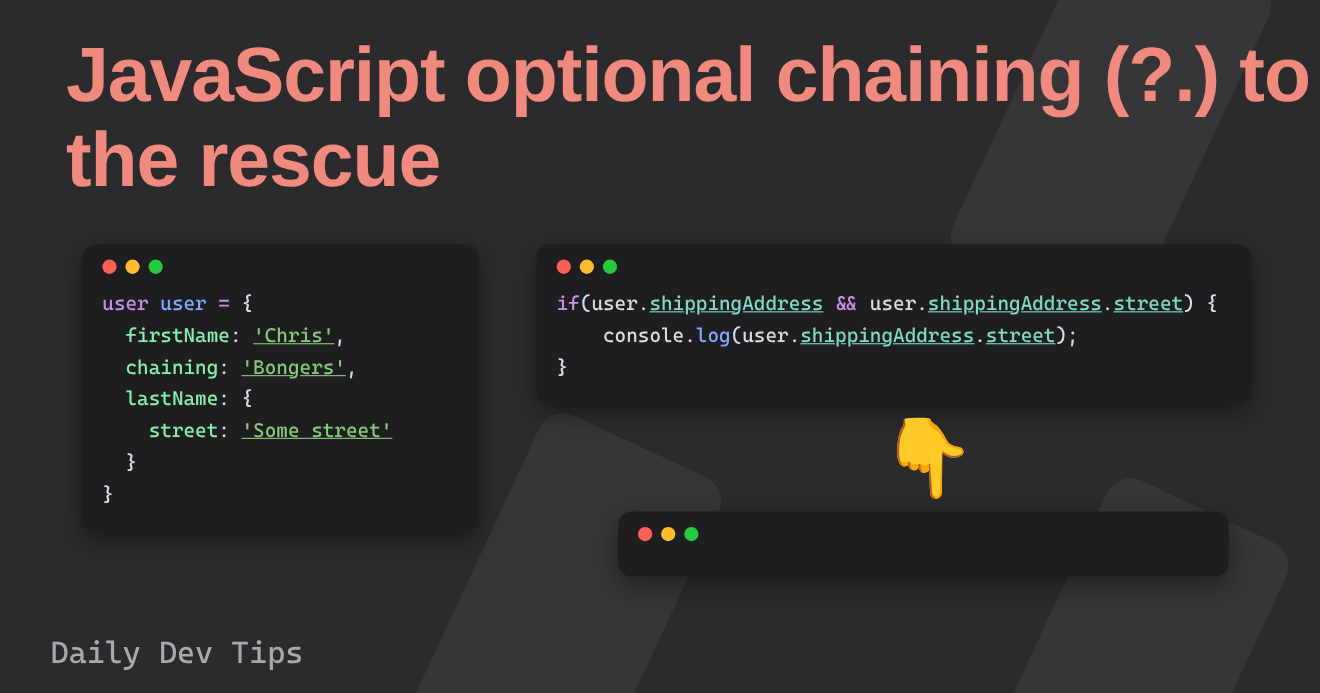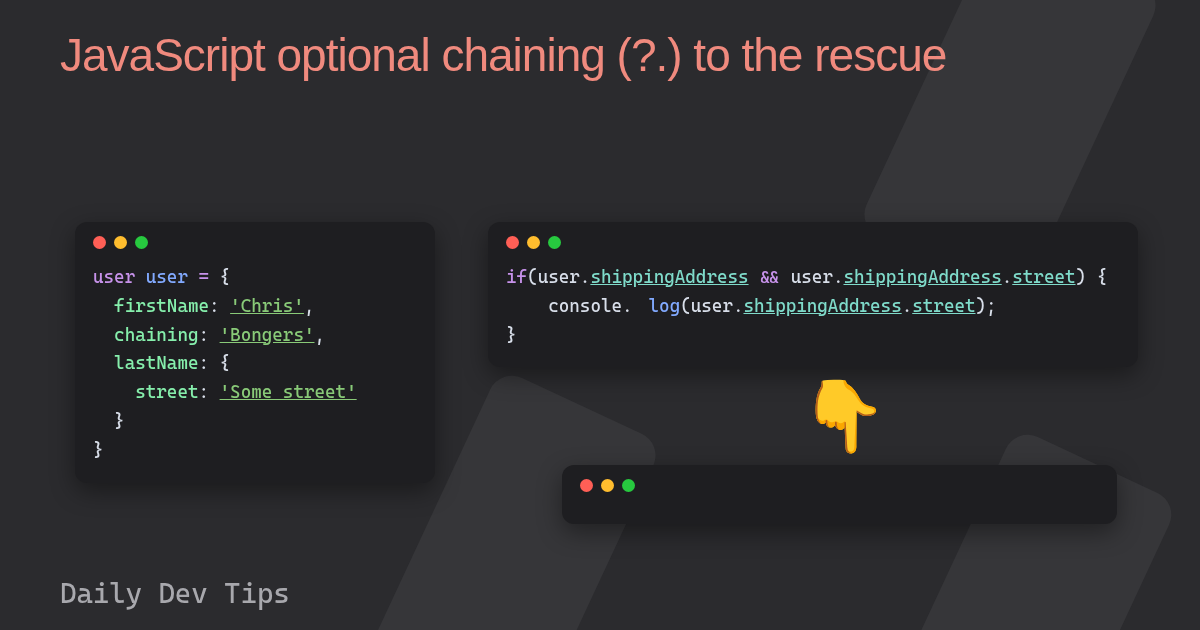--- a/index.html
+++ b/index.html
@@ -39,22 +39,22 @@
       height: 320px;
       bottom: -140px;
       right: 80px;
       transform: rotate(25deg);
     }
     .title {
       position: absolute;
       top: 30px;
       left: 60px;
       color: #f08a7e;
-      font-size: 46px;
-      font-weight: 400;
+      font-size: 70px;
+      font-weight: 700;
       line-height: 1.1;
       letter-spacing: -1px;
     }
     .window {
       position: absolute;
       background: #1e1e21;
       border-radius: 12px;
       box-shadow: 0 8px 24px rgba(0,0,0,0.4);
       padding: 14px 18px 18px 18px;
     }
@@ -77,21 +77,21 @@
       line-height: 1.6;
       color: #d8dee9;
       white-space: pre;
     }
     .kw { color: #c792ea; }
     .var { color: #82aaff; }
     .prop { color: #86efac; }
     .str { color: #89ca78; text-decoration: underline; }
     .punc { color: #d8dee9; }
     .op { color: #c792ea; }
-    .fn { color: #82aaff; margin-left: 16px; }
+    .fn { color: #82aaff; }
     .obj { color: #d8dee9; }
     .teal { color: #7fdbca; text-decoration: underline; }
     .win-1 {
       top: 222px;
       left: 75px;
       width: 360px;
     }
     .win-2 {
       top: 222px;
       left: 488px;
@@ -105,21 +105,21 @@
     .pointer {
       position: absolute;
       top: 375px;
       left: 800px;
       font-size: 70px;
       z-index: 10;
     }
     .footer {
       position: absolute;
       bottom: 20px;
-      left: 60px;
+      left: 46px;
       color: #a8a8ad;
       font-size: 28px;
       font-family: 'SF Mono', Monaco, 'Cascadia Code', 'Courier New', monospace;
     }
   </style>
 </head>
 <body>
 
 <div class="bg-shape bg-shape-1"></div>
 <div class="bg-shape bg-shape-2"></div>

